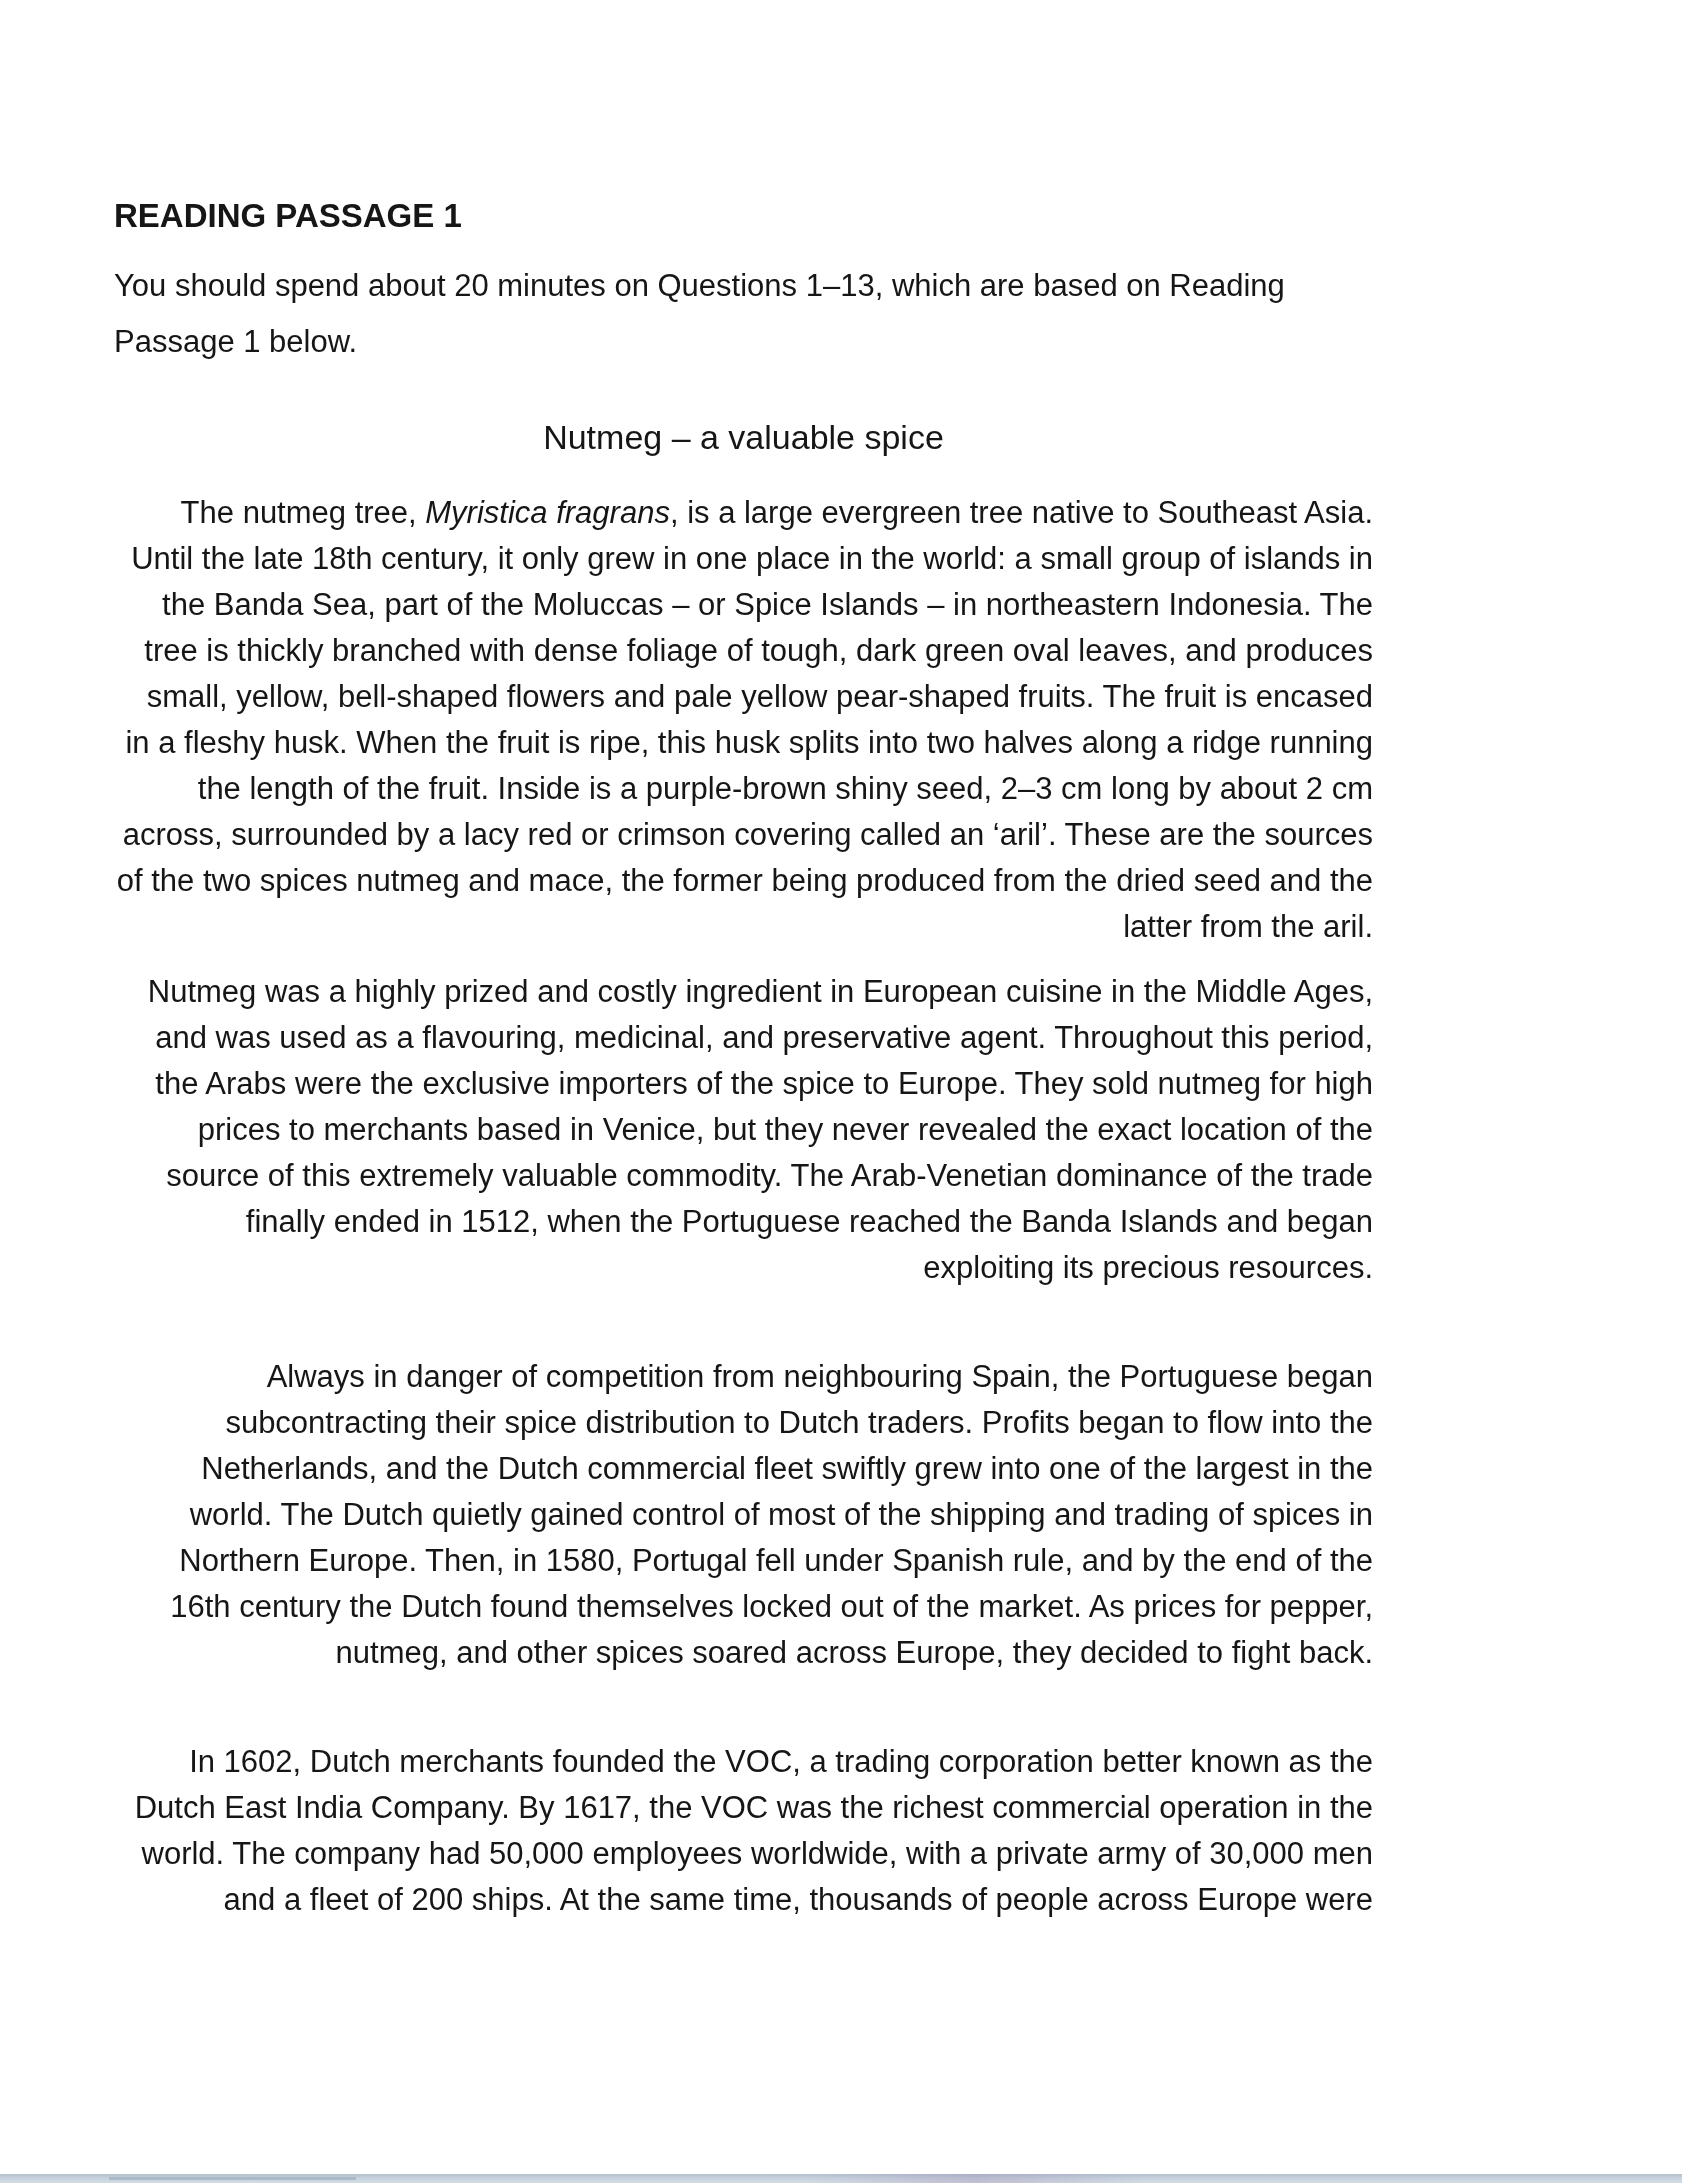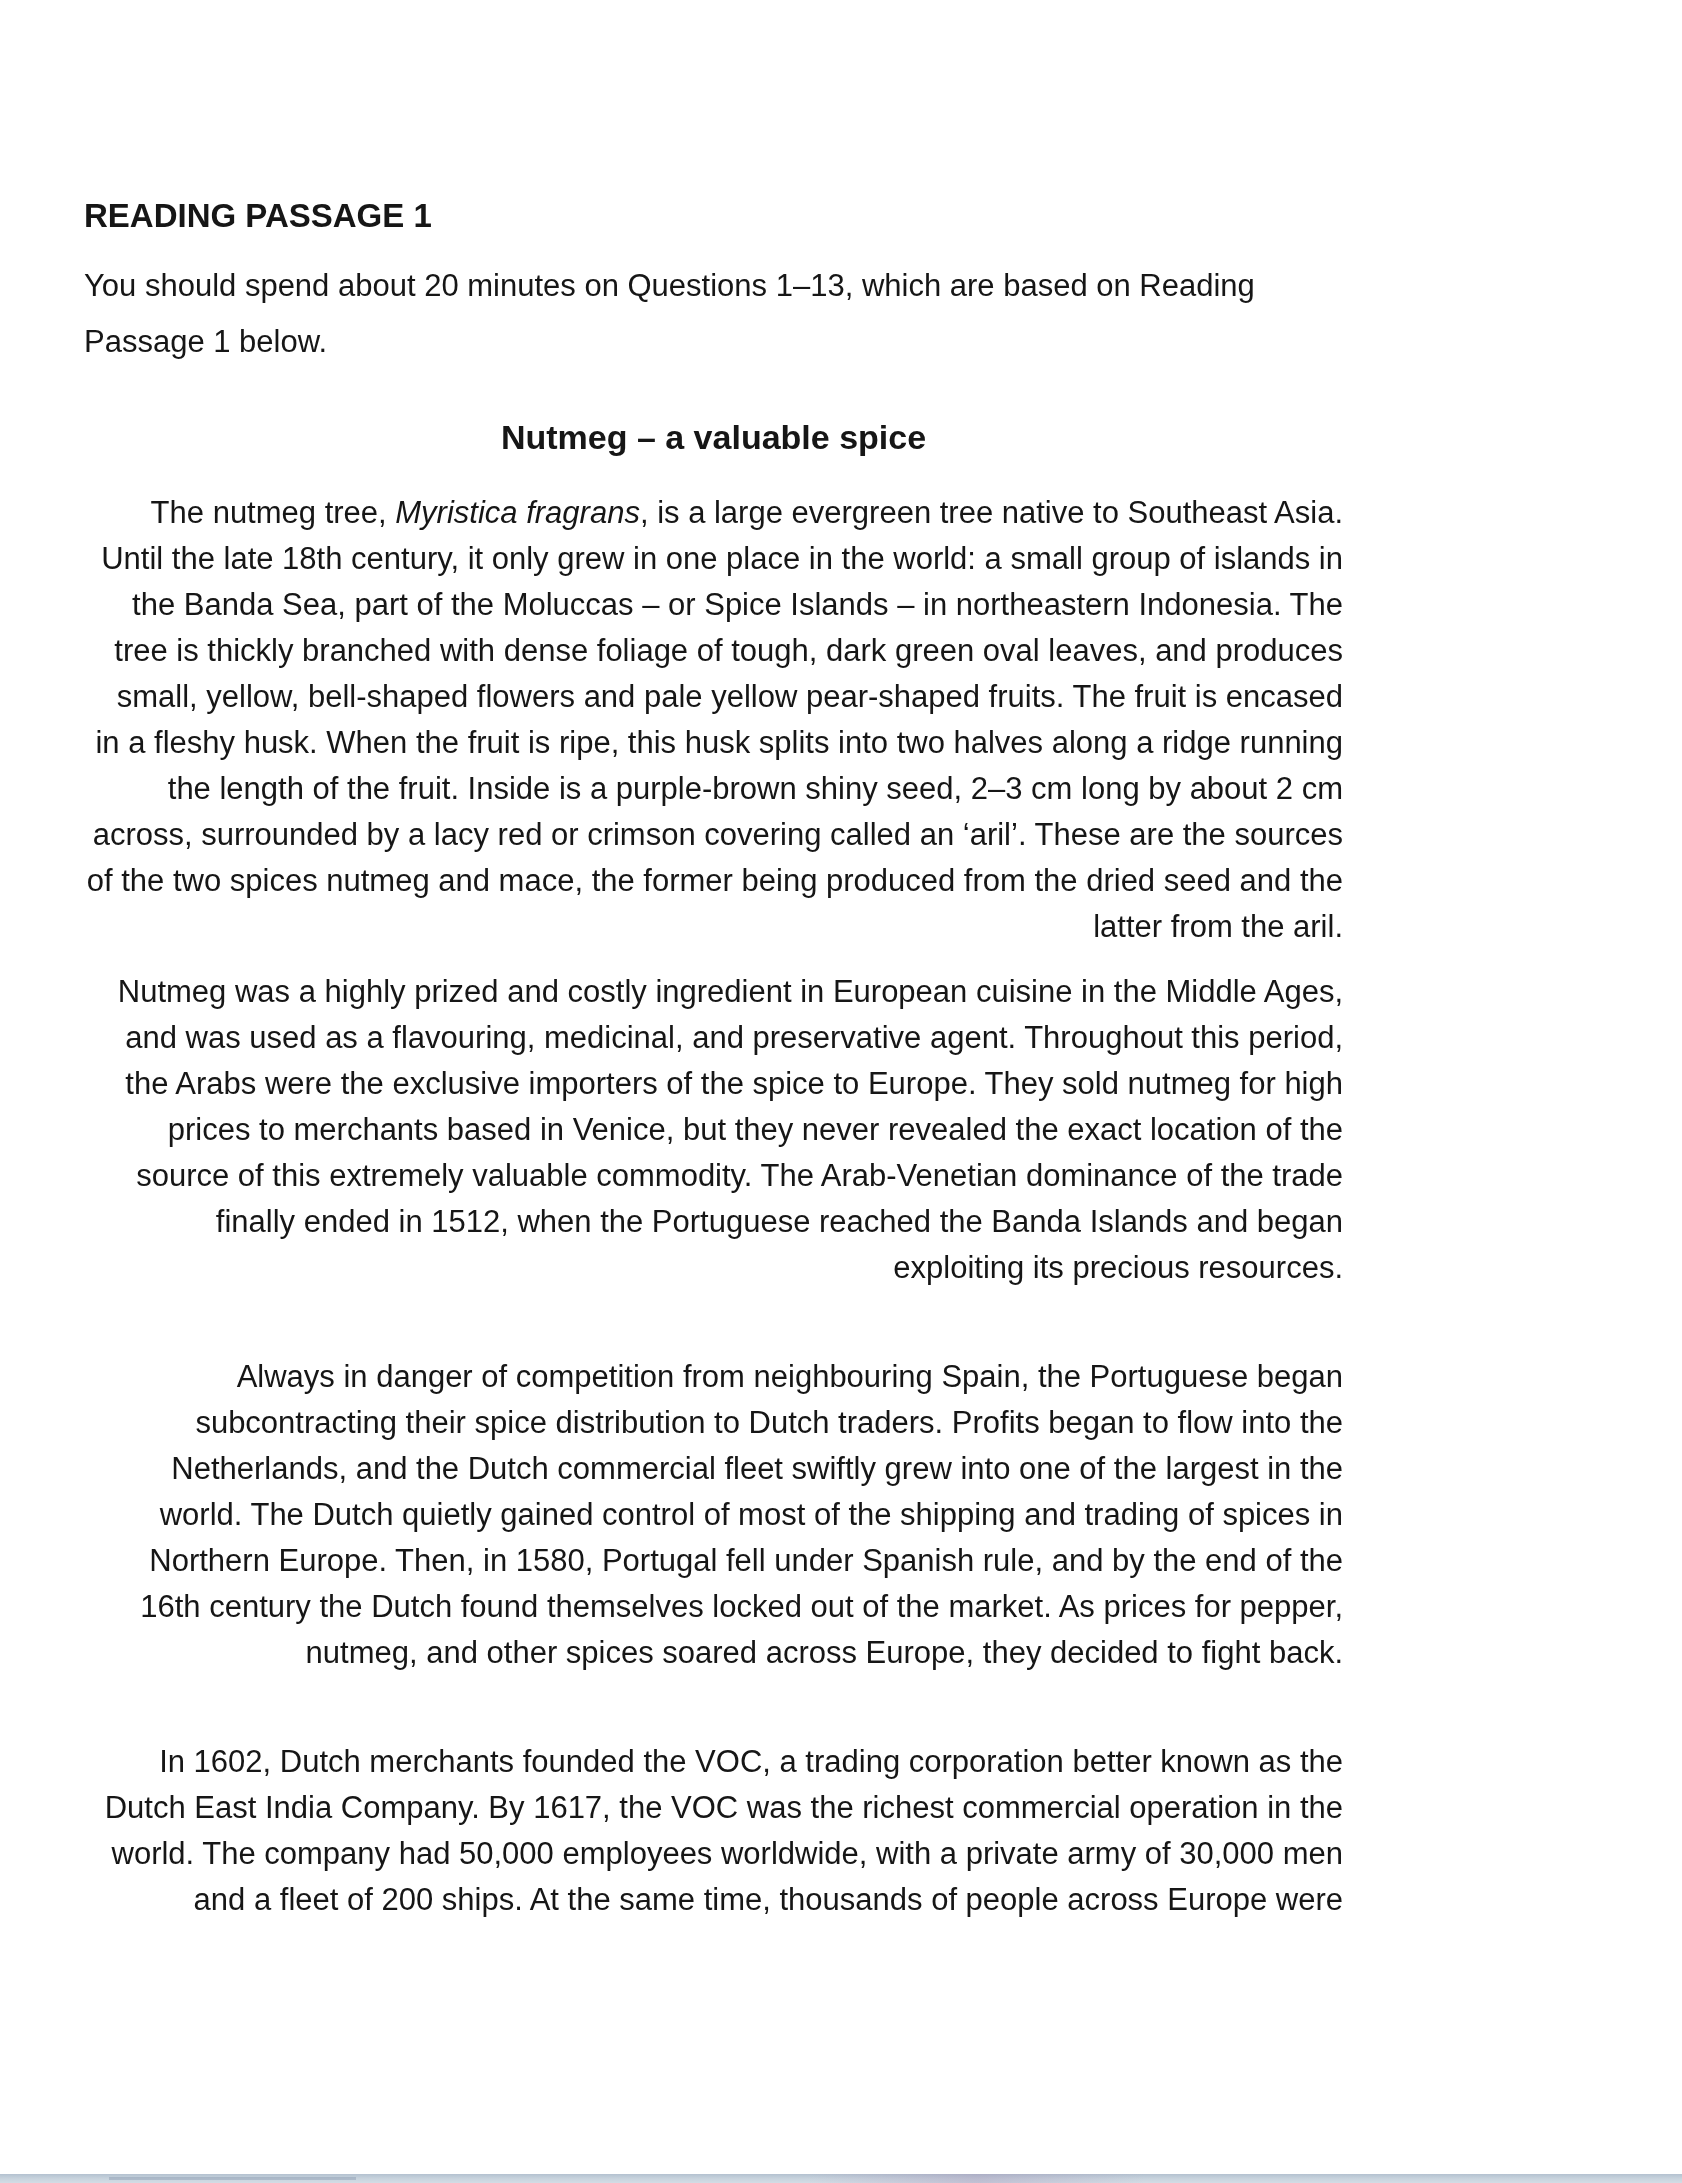--- a/index.html
+++ b/index.html
@@ -6,38 +6,38 @@
   body {
     width: 1683px;
     height: 2183px;
     background: #ffffff;
     color: #161616;
     font-family: "Liberation Sans", sans-serif;
     position: relative;
     overflow: hidden;
   }
   .content {
-    padding: 196px 0 0 84px;
+    padding: 196px 0 0 114px;
     width: 1259px;
   }
   h1.section-heading {
     font-size: 33px;
     font-weight: 700;
     line-height: 1.2;
     margin: 0 0 22px 0;
   }
   p.instructions {
     font-size: 31px;
     line-height: 56px;
     margin: 0;
     max-width: 1201px;
   }
   h2.passage-title {
     font-size: 34px;
-    font-weight: 700;
+    font-weight: 400;
     text-align: center;
     margin: 48px 0 33px 0;
   }
   p.body-para {
     font-size: 31px;
     line-height: 46px;
     margin: 0 0 19px 0;
     text-align: right;
   }
   p.block-gap { margin-top: 63px; }

